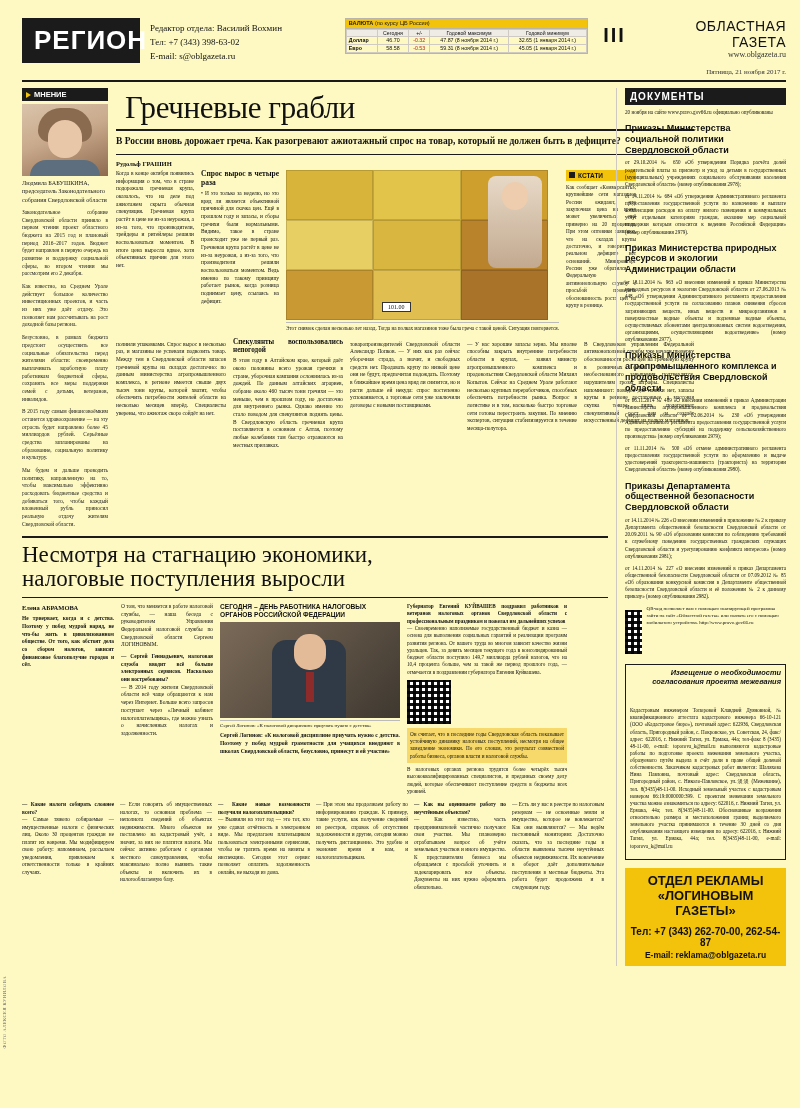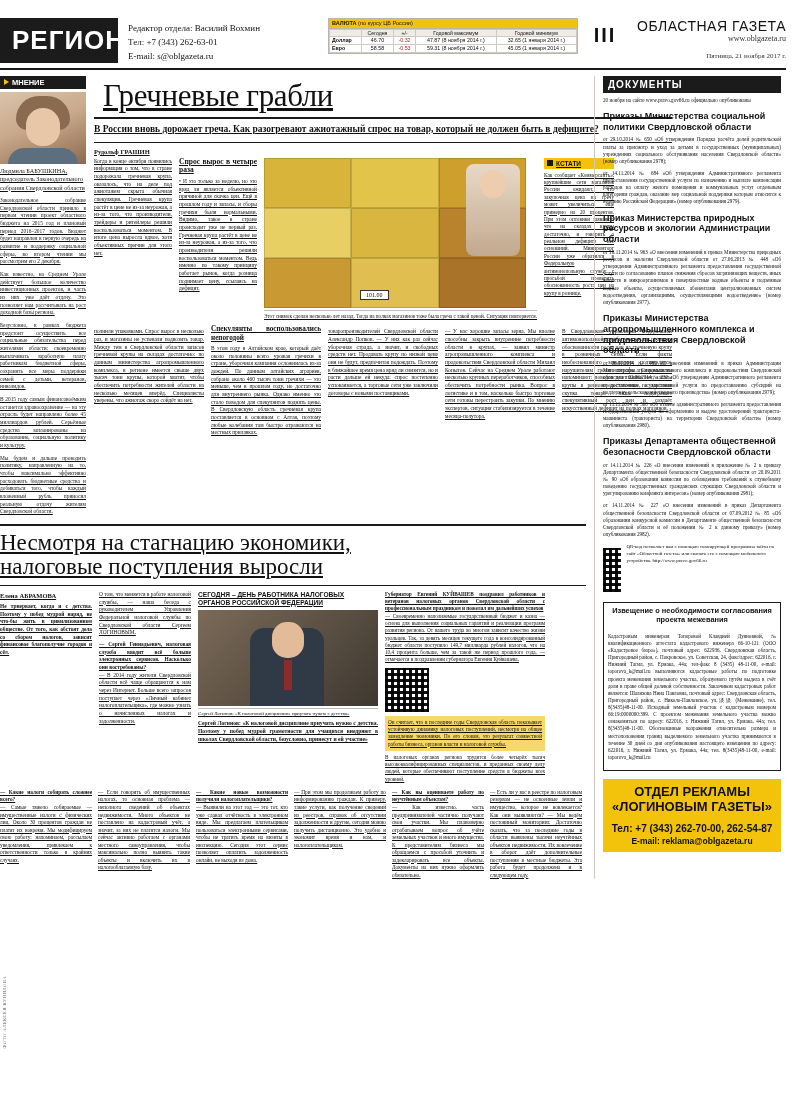--- a/index.html
+++ b/index.html
@@ -6,23 +6,23 @@
   body{
     width:800px;height:1108px;
     background:#e9e7e2;
     font-family:"Liberation Serif", serif;
     color:#111;
     overflow:hidden;
   }
   .page{
     position:relative;
     width:800px;height:1108px;
-    background:#ffffff;
+    background:#fef9c3;
     box-sizing:border-box;
-    padding:18px 14px 10px 0;
+    padding:18px 14px 10px 22px;
   }
   
   .masthead{display:flex;align-items:flex-start;gap:10px;border-bottom:2px solid #1a1a1a;padding-bottom:4px;}
   .logo{
     background:#1b1b1b;color:#fff;
     font-family:"Liberation Sans", sans-serif;
     font-weight:bold;font-size:26px;letter-spacing:1px;
     padding:9px 12px 10px 12px;line-height:1;
     width:118px;box-sizing:border-box;text-align:center;
   }
@@ -43,21 +43,21 @@
     font-family:"Liberation Sans", sans-serif;font-weight:bold;font-size:20px;
     letter-spacing:2px;padding-top:6px;width:34px;text-align:center;
   }
   .mh-right{margin-left:auto;text-align:right;}
   .mh-right .nm{font-family:"Liberation Sans", sans-serif;font-size:14px;letter-spacing:.5px;}
   .mh-right .site{font-size:8px;color:#333;}
   .mh-right .date{font-size:7px;color:#333;margin-top:9px;}
 
   
   .body{display:flex;gap:8px;margin-top:6px;}
-  .left{width:586px;text-decoration:underline;}
+  .left{width:586px;}
   .right{width:178px;border-left:1px solid #cdc9c2;padding-left:8px;}
 
   
   .topzone{display:flex;gap:8px;}
   .opinion{width:86px;}
   .badge{
     background:#1b1b1b;color:#fff;font-family:"Liberation Sans", sans-serif;
     font-size:7.5px;font-weight:bold;padding:2px 4px;display:flex;align-items:center;gap:3px;
   }
   .badge .tri{width:0;height:0;border-left:5px solid #f3c20a;border-top:3.5px solid transparent;border-bottom:3.5px solid transparent;}
@@ -135,42 +135,42 @@
   .cols6{display:flex;gap:6px;margin-top:6px;}
   .cols6 .c{width:92px;font-size:5.3px;line-height:1.42;text-align:justify;}
   .cols6 .c .q{font-weight:bold;}
 
   
   .doc-hdr{background:#1b1b1b;color:#fff;font-family:"Liberation Sans", sans-serif;font-weight:bold;font-size:10px;padding:3px 5px;letter-spacing:1px;}
   .rail-note{font-size:5.2px;line-height:1.35;margin:4px 0 6px 0;}
   .rail h3{font-family:"Liberation Sans", sans-serif;font-size:9px;line-height:1.2;margin:7px 0 4px 0;font-weight:bold;}
   .rail p{font-size:5.1px;line-height:1.4;text-align:justify;margin:0 0 5px 0;}
   .notice{border:1px solid #1b1b1b;padding:4px;margin-top:6px;}
-  .notice h4{font-family:"Liberation Sans", sans-serif;font-size:7.4px;text-align:center;margin:0 0 8px 0;line-height:1.2;}
+  .notice h4{font-family:"Liberation Sans", sans-serif;font-size:7.4px;text-align:right;margin:0 0 20px 0;line-height:1.2;font-style:italic;}
   .qr-block{display:flex;gap:5px;align-items:flex-start;margin:6px 0;}
   .qr-block .txt{font-size:5px;line-height:1.35;}
   .adbox{background:#f3c20a;text-align:center;padding:6px 4px;margin-top:8px;}
   .adbox .t1{font-family:"Liberation Sans", sans-serif;font-weight:bold;font-size:13px;line-height:1.15;}
   .adbox .t2{font-family:"Liberation Sans", sans-serif;font-weight:bold;font-size:10px;margin-top:8px;}
   .adbox .t3{font-family:"Liberation Sans", sans-serif;font-weight:bold;font-size:8.5px;margin-top:2px;}
   .vert-credit{
     position:absolute;left:2px;bottom:60px;writing-mode:vertical-rl;
     transform:rotate(180deg);font-size:4.6px;color:#666;letter-spacing:.5px;
   }
 </style>
 </head>
 <body>
 
 <div class="page">
 
   <div class="masthead">
     <div class="logo">РЕГИОН</div>
     <div class="mh-contacts">
       <span class="r">Редактор отдела: Василий Вохмин</span>
-      <span class="r">Тел: +7 (343) 262-63-01</span>
+      <span class="r">Тел: +7 (343) 398-63-02</span>
       <span class="r">E-mail: s@oblgazeta.ru</span>
     </div>
 
     <div class="currency">
       <div class="cur-title">
         <span>ВАЛЮТА</span>
         <span class="small">(по курсу ЦБ России)</span>
       </div>
       <table class="curtab">
         <tbody>

